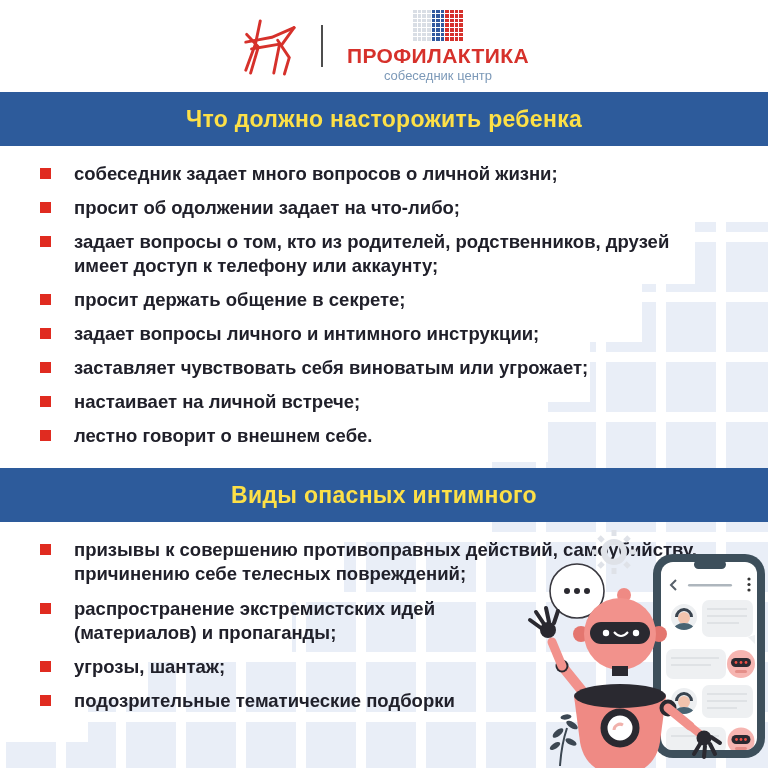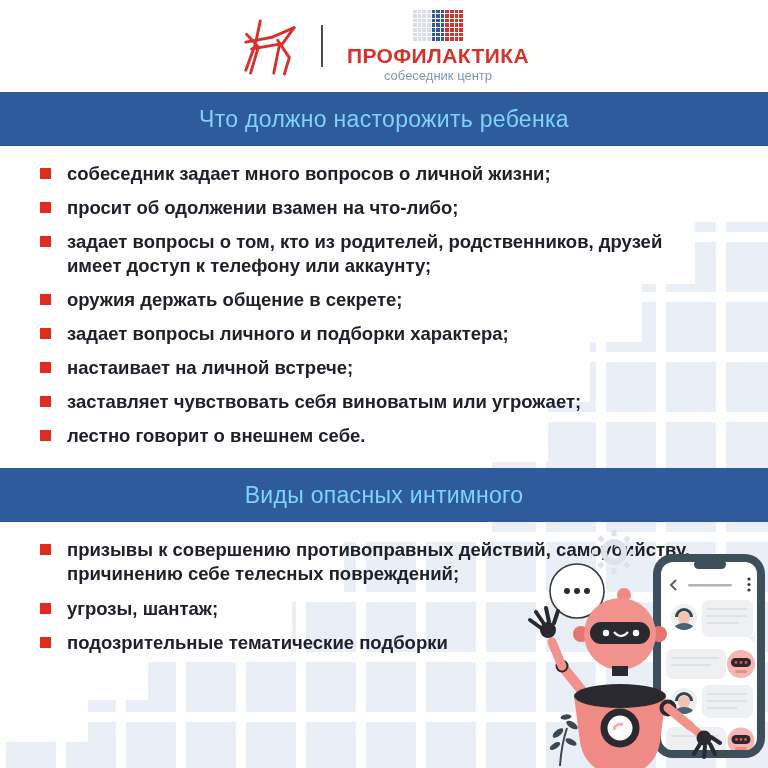--- a/index.html
+++ b/index.html
@@ -17,25 +17,25 @@
   .hdr .mark{width:58px;height:62px;flex:none;}
   .hdr .div{width:2px;height:42px;background:#4d4d4d;flex:none;}
   .brand{display:flex;flex-direction:column;align-items:center;line-height:1.05;}
   .brand .grid{display:grid;grid-template-columns:repeat(11,3.6px);gap:1px;margin-bottom:4px;}
   .brand .grid i{display:block;width:3.6px;height:3.6px;}
   .brand .nm{font-size:21px;font-weight:bold;letter-spacing:.4px;color:var(--brand-red,#d6312b);}
   .brand .sub{font-size:13px;color:var(--brand-sub-blue,#7c99b8);margin-top:2px;}
 
   
   .banner{height:54px;background:var(--banner-blue,#2d5b9b);display:flex;align-items:center;justify-content:center;}
-  .banner h2{margin:12px;font-size:23px;font-weight:normal;color:#7dd3fc;letter-spacing:.3px;}
+  .banner h2{margin:12px;font-size:23px;font-weight:bold;color:#fde047;letter-spacing:.3px;}
 
   
   .list{list-style:none;margin:0;padding:16px 36px 10px 40px;}
-  .item{display:flex;gap:16px;margin-bottom:10px;}
+  .item{display:flex;gap:23px;margin-bottom:10px;}
   .bullet{flex:none;width:11px;height:11px;background:var(--bullet-red,#e02b20);margin-top:6px;}
   .item-text{font-size:18.5px;font-weight:bold;line-height:1.3;white-space:pre-line;color:#20202a;}
 </style>
 </head>
 <body>
 
 <div class="poster">
 
   <svg class="bg-svg" viewBox="0 0 768 768" aria-hidden="true">
     <defs>
@@ -150,57 +150,62 @@
     <div class="banner">
       <h2>Что должно насторожить ребенка</h2>
     </div>
     <ul class="list">
         <li class="item">
           <span class="bullet"></span>
           <span class="item-text">собеседник задает много вопросов о личной жизни;</span>
         </li>
         <li class="item">
           <span class="bullet"></span>
-          <span class="item-text">просит об одолжении взамен на что-либо;</span>
+          <span class="item-text">просит об одолжении задает на что-либо;</span>
         </li>
         <li class="item">
           <span class="bullet"></span>
           <span class="item-text">задает вопросы о том, кто из родителей, родственников, друзей
 имеет доступ к телефону или аккаунту;</span>
         </li>
         <li class="item">
           <span class="bullet"></span>
-          <span class="item-text">оружия держать общение в секрете;</span>
-        </li>
-        <li class="item">
-          <span class="bullet"></span>
-          <span class="item-text">задает вопросы личного и подборки характера;</span>
+          <span class="item-text">просит держать общение в секрете;</span>
+        </li>
+        <li class="item">
+          <span class="bullet"></span>
+          <span class="item-text">задает вопросы личного и интимного инструкции;</span>
+        </li>
+        <li class="item">
+          <span class="bullet"></span>
+          <span class="item-text">заставляет чувствовать себя виноватым или угрожает;</span>
         </li>
         <li class="item">
           <span class="bullet"></span>
           <span class="item-text">настаивает на личной встрече;</span>
-        </li>
-        <li class="item">
-          <span class="bullet"></span>
-          <span class="item-text">заставляет чувствовать себя виноватым или угрожает;</span>
         </li>
         <li class="item">
           <span class="bullet"></span>
           <span class="item-text">лестно говорит о внешнем себе.</span>
         </li>
       </ul>
 
     <div class="banner">
       <h2>Виды опасных интимного</h2>
     </div>
     <ul class="list">
         <li class="item">
           <span class="bullet"></span>
           <span class="item-text">призывы к совершению противоправных действий, самоубийству,
 причинению себе телесных повреждений;</span>
+        </li>
+        <li class="item">
+          <span class="bullet"></span>
+          <span class="item-text">распространение экстремистских идей
+(материалов) и пропаганды;</span>
         </li>
         <li class="item">
           <span class="bullet"></span>
           <span class="item-text">угрозы, шантаж;</span>
         </li>
         <li class="item">
           <span class="bullet"></span>
           <span class="item-text">подозрительные тематические подборки</span>
         </li>
       </ul>

